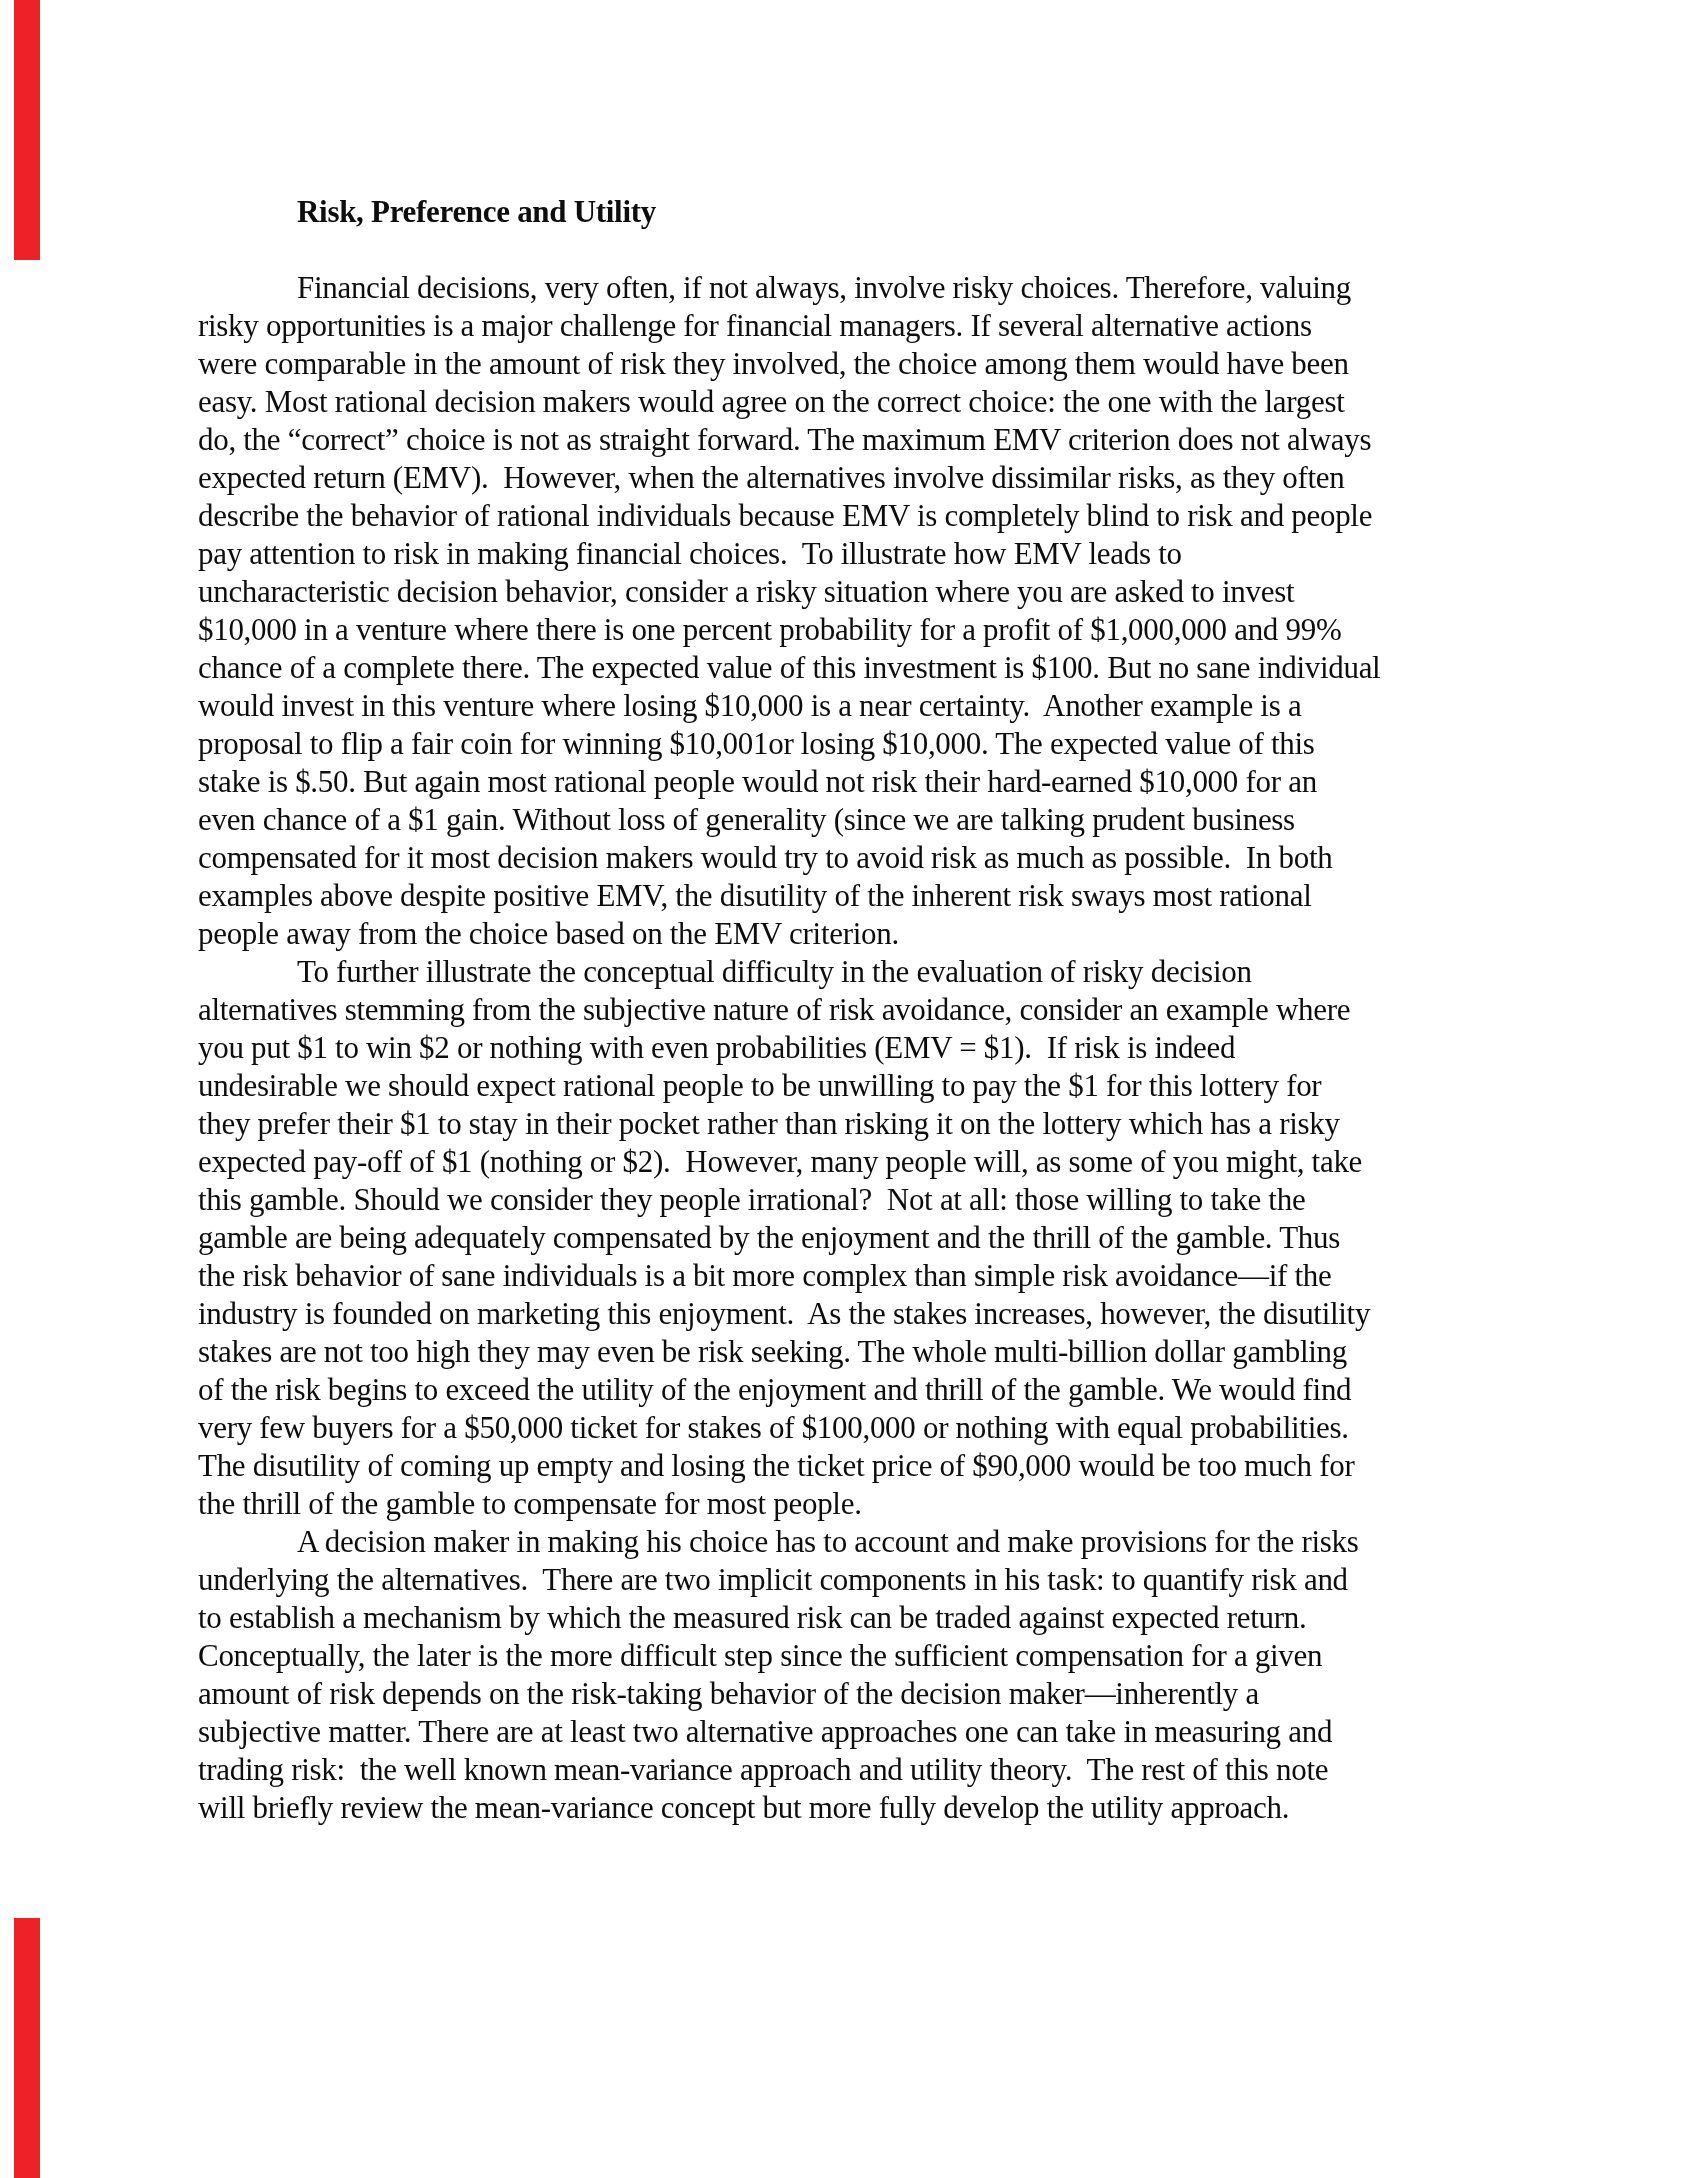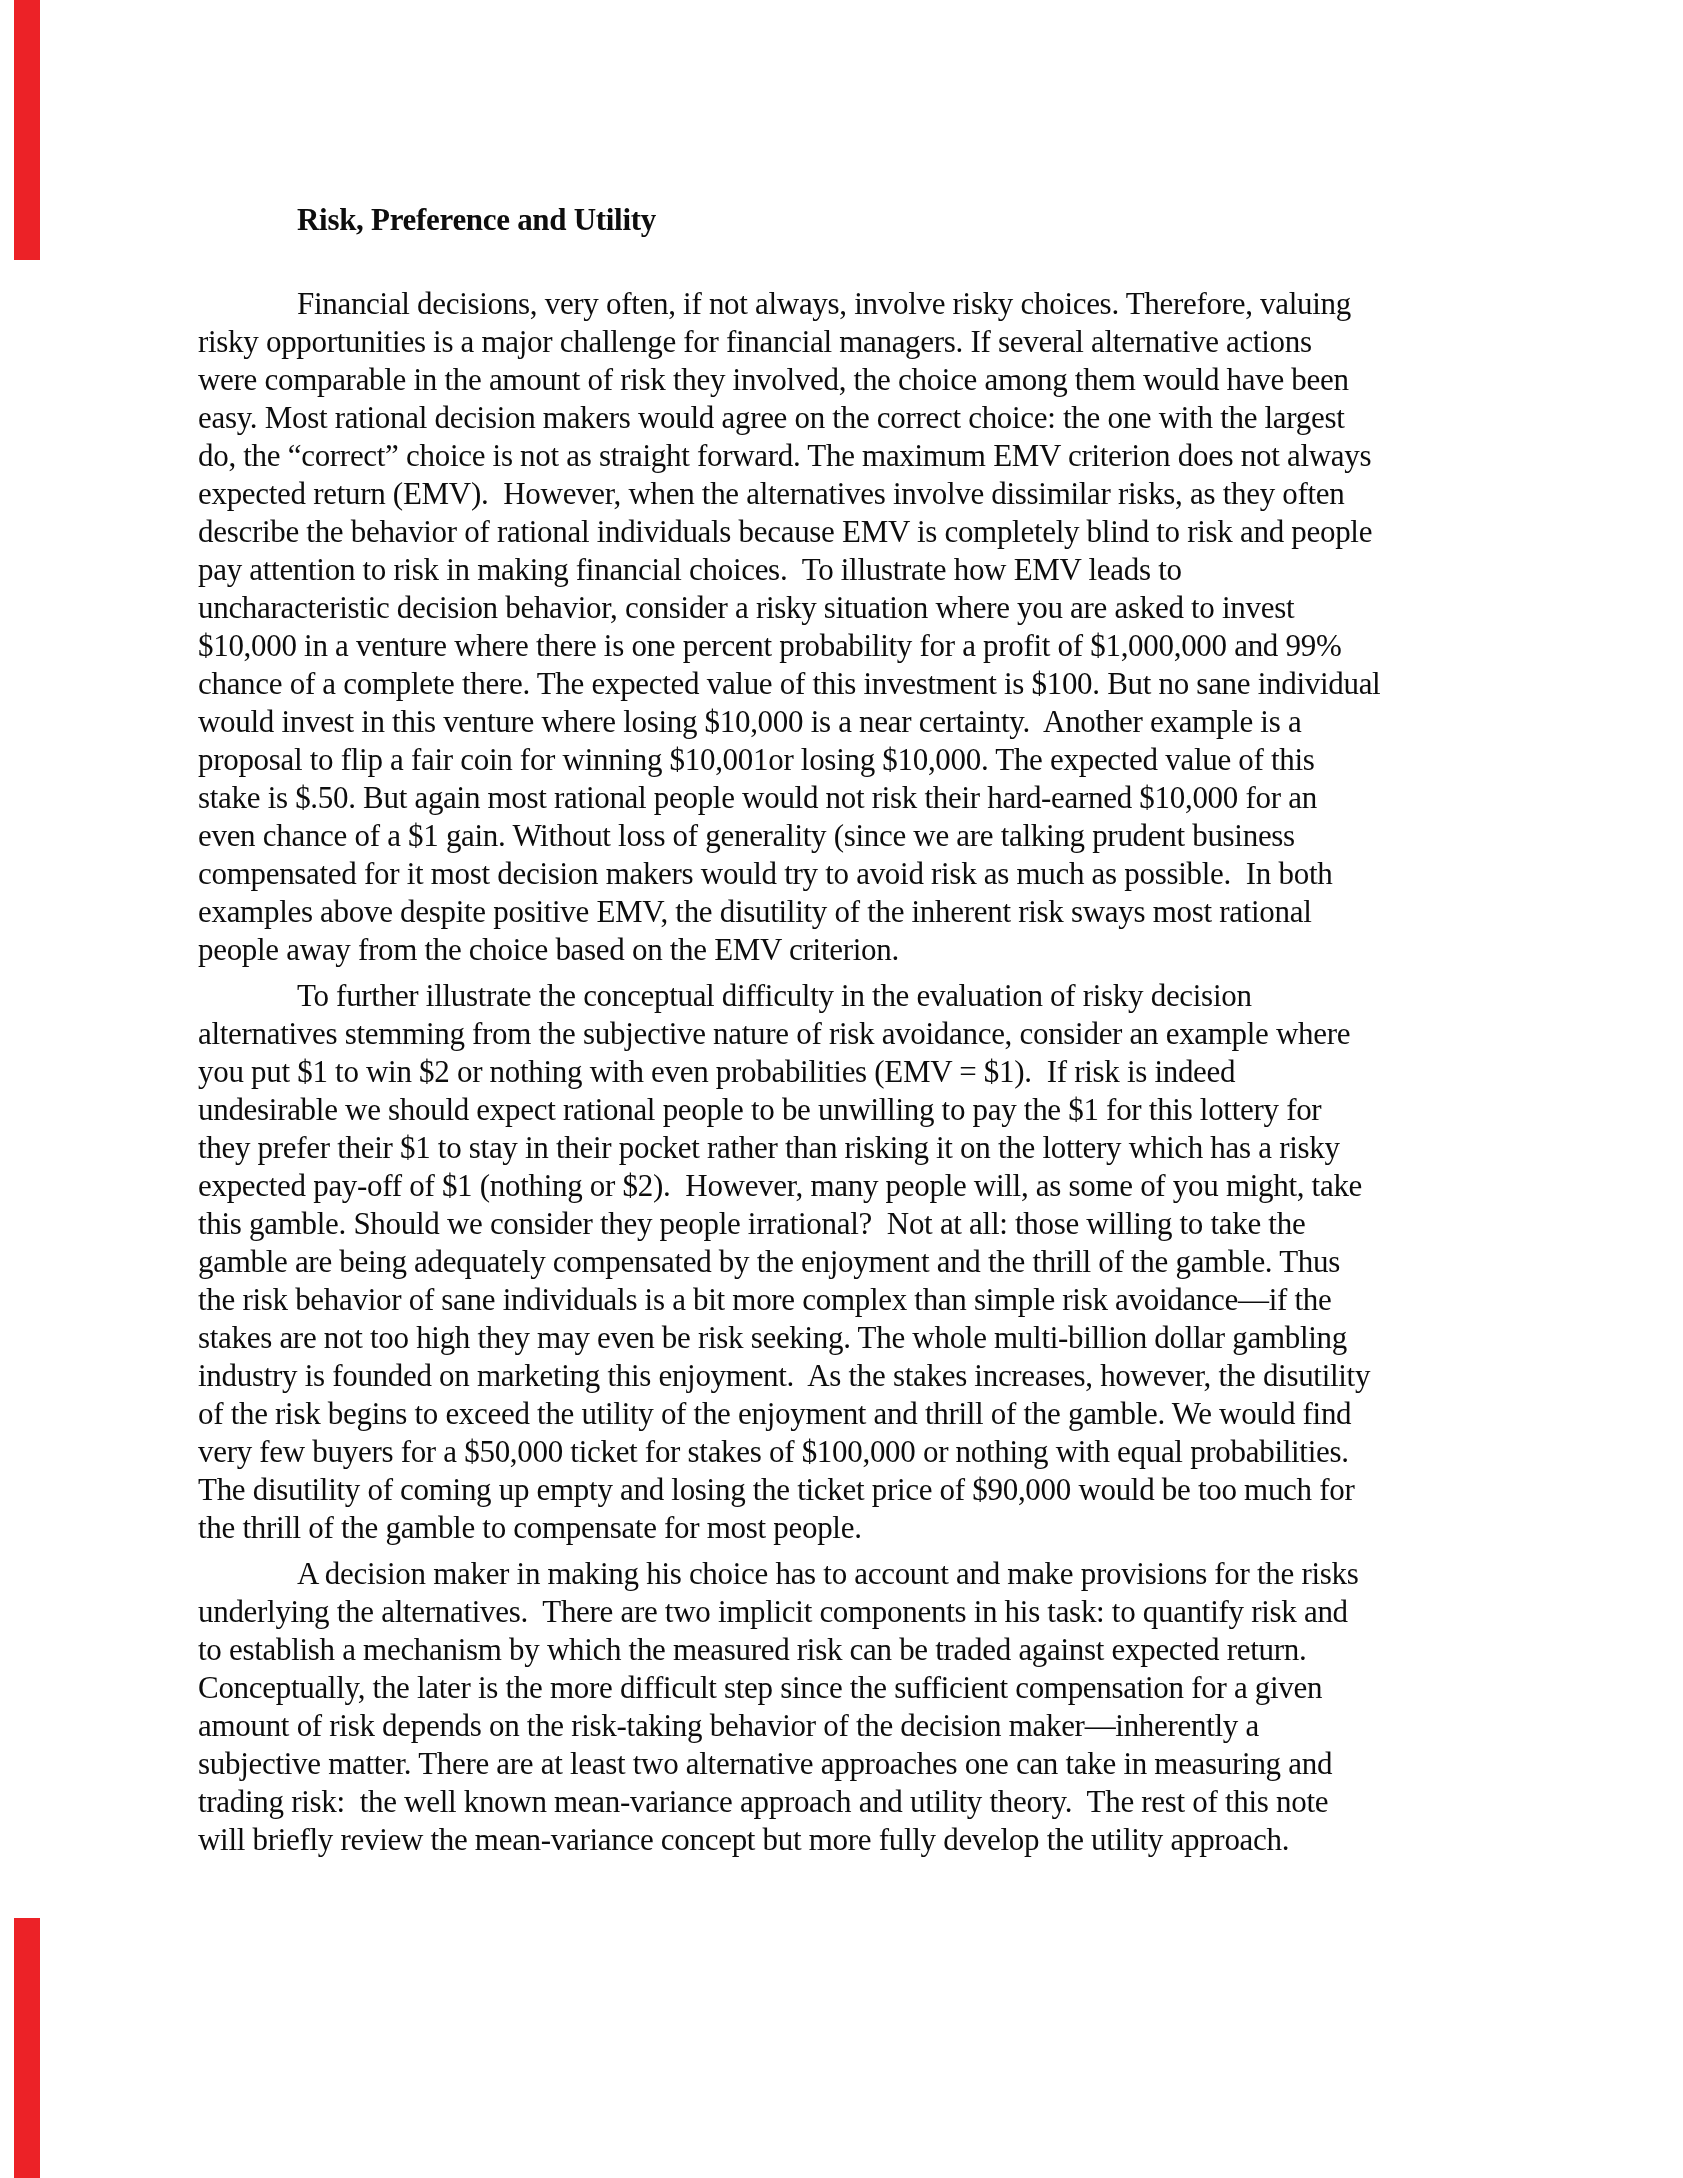--- a/index.html
+++ b/index.html
@@ -31,21 +31,21 @@
     top: 193px;
     width: 1307px;
   }
   .line {
     white-space: pre;          
     font-size: 31px;
     line-height: 38px;
     height: 38px;
     letter-spacing: -0.3px;
   }
-  .line.indent { padding-left: 99px; margin-top: 8px; }
+  .line.indent { padding-left: 99px; }
   .title-line {
     font-weight: bold;
   }
   .blank-line { height: 38px; }
 </style>
 </head>
 <body>
 
 <div class="page">
 
@@ -80,22 +80,22 @@
         <div>
           <div class="line indent">To further illustrate the conceptual difficulty in the evaluation of risky decision</div>
           <div class="line">alternatives stemming from the subjective nature of risk avoidance, consider an example where</div>
           <div class="line">you put $1 to win $2 or nothing with even probabilities (EMV = $1).  If risk is indeed</div>
           <div class="line">undesirable we should expect rational people to be unwilling to pay the $1 for this lottery for</div>
           <div class="line">they prefer their $1 to stay in their pocket rather than risking it on the lottery which has a risky</div>
           <div class="line">expected pay-off of $1 (nothing or $2).  However, many people will, as some of you might, take</div>
           <div class="line">this gamble. Should we consider they people irrational?  Not at all: those willing to take the</div>
           <div class="line">gamble are being adequately compensated by the enjoyment and the thrill of the gamble. Thus</div>
           <div class="line">the risk behavior of sane individuals is a bit more complex than simple risk avoidance—if the</div>
+          <div class="line">industry is founded on marketing this enjoyment.  As the stakes increases, however, the disutility</div>
           <div class="line">stakes are not too high they may even be risk seeking. The whole multi-billion dollar gambling</div>
-          <div class="line">industry is founded on marketing this enjoyment.  As the stakes increases, however, the disutility</div>
           <div class="line">of the risk begins to exceed the utility of the enjoyment and thrill of the gamble. We would find</div>
           <div class="line">very few buyers for a $50,000 ticket for stakes of $100,000 or nothing with equal probabilities.</div>
           <div class="line">The disutility of coming up empty and losing the ticket price of $90,000 would be too much for</div>
           <div class="line">the thrill of the gamble to compensate for most people.</div>
         </div>
         <div>
           <div class="line indent">A decision maker in making his choice has to account and make provisions for the risks</div>
           <div class="line">underlying the alternatives.  There are two implicit components in his task: to quantify risk and</div>
           <div class="line">to establish a mechanism by which the measured risk can be traded against expected return.</div>
           <div class="line">Conceptually, the later is the more difficult step since the sufficient compensation for a given</div>

